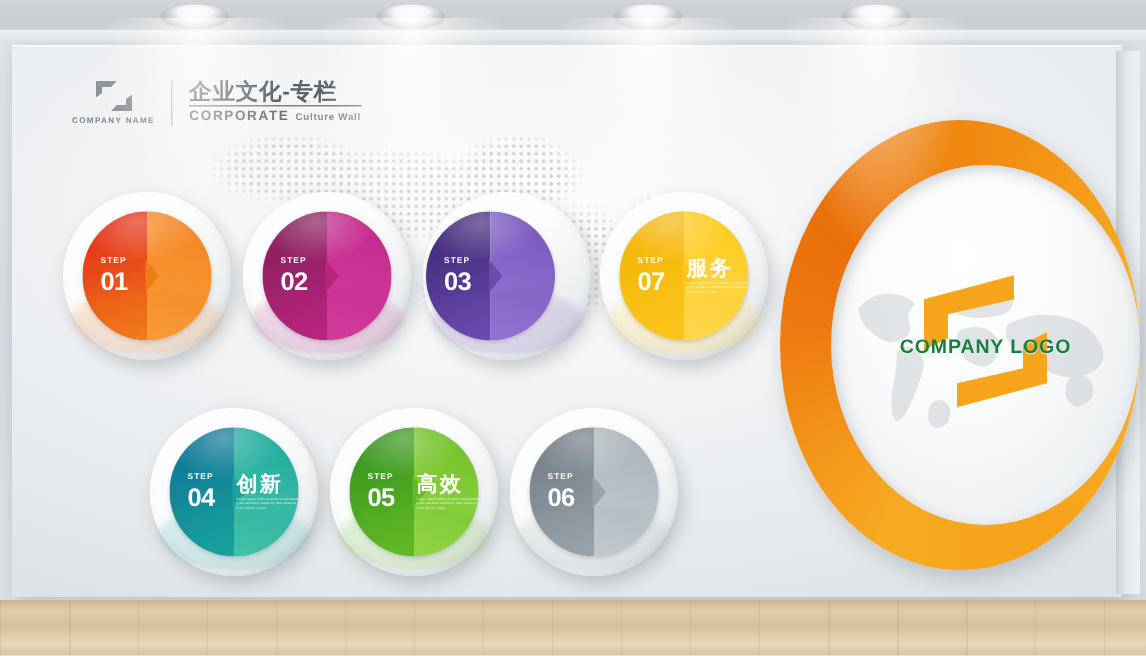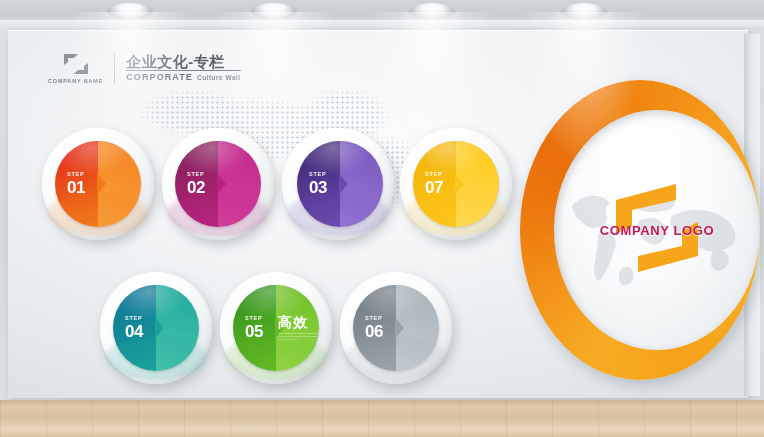--- a/index.html
+++ b/index.html
@@ -176,21 +176,21 @@
     opacity:.5;
   }
   .logo-center {
     position:absolute; left:34px; top:30px; width:206px; height:240px;
     display:flex; flex-direction:column; align-items:center; justify-content:center;
   }
   .logo-mark { position:absolute; left:50%; top:50%; transform:translate(-50%,-50%); }
   .logo-text {
     position:relative; z-index:3;
     font-size:13px; font-weight:bold; letter-spacing:.6px;
-    color:#be185d; white-space:nowrap;
+    color:#15803d; white-space:nowrap;
     text-shadow:0 1px 0 rgba(255,255,255,.8);
   }
 </style>
 </head>
 <body>
 
 <div id="scene">
 
   <div class="backwall"></div>
 
@@ -243,21 +243,21 @@
           <div class="inner-gloss"></div>
           <div class="step-box">
             <span class="step-word">STEP</span>
             <span class="step-num">02</span>
           </div>
         </div>
       </div>
       <div class="reflect" style="left: 168px; top: 236px; width: 100px; height: 100px; background: radial-gradient(circle at 50% 30%, rgb(192, 40, 138) 0%, rgb(185, 36, 127) 60%, rgba(255, 255, 255, 0) 72%);"></div>
       <div class="circle-wrap" style="left: 282px; top: 128px; width: 112px; height: 112px;">
         <div class="ring"></div>
-        <div class="inner" style="left: 15px; top: 13px; width: 86px; height: 86px;">
+        <div class="inner" style="left: 2px; top: 13px; width: 86px; height: 86px;">
           <div class="inner-left" style="background: linear-gradient(160deg, rgb(59, 36, 112) 0%, rgb(107, 75, 176) 100%);"></div>
           <div class="inner-right" style="background: linear-gradient(200deg, rgb(117, 84, 187) 0%, rgb(154, 122, 214) 100%);"></div>
           <div style="position: absolute; left: 50%; top: 50%; transform: translate(-1px, -50%); width: 0px; height: 0px; border-top: 11px solid transparent; border-bottom: 11px solid transparent; border-left: 9px solid rgb(107, 75, 176);"></div>
           <div class="inner-gloss"></div>
           <div class="step-box">
             <span class="step-word">STEP</span>
             <span class="step-num">03</span>
           </div>
         </div>
       </div>
@@ -266,33 +266,41 @@
         <div class="ring"></div>
         <div class="inner" style="left: 13px; top: 13px; width: 86px; height: 86px;">
           <div class="inner-left" style="background: linear-gradient(160deg, rgb(242, 177, 0) 0%, rgb(252, 198, 29) 100%);"></div>
           <div class="inner-right" style="background: linear-gradient(200deg, rgb(253, 201, 19) 0%, rgb(255, 219, 92) 100%);"></div>
           <div style="position: absolute; left: 50%; top: 50%; transform: translate(-1px, -50%); width: 0px; height: 0px; border-top: 11px solid transparent; border-bottom: 11px solid transparent; border-left: 9px solid rgb(252, 198, 29);"></div>
           <div class="inner-gloss"></div>
           <div class="step-box">
             <span class="step-word">STEP</span>
             <span class="step-num">07</span>
           </div>
+          <div class="label-box">
+            <span class="label-cn">服务</span>
+            <span class="label-sub">Lorem ipsum dolor sit amet consectetuer adipiscing elit sed diam nonummy nibh euismod tincidunt laoreet dolore magna</span>
+          </div>
         </div>
       </div>
       <div class="reflect" style="left: 406px; top: 236px; width: 100px; height: 100px; background: radial-gradient(circle at 50% 30%, rgb(253, 201, 19) 0%, rgb(252, 198, 29) 60%, rgba(255, 255, 255, 0) 72%);"></div>
       <div class="circle-wrap" style="left: 100px; top: 272px; width: 112px; height: 112px;">
         <div class="ring"></div>
         <div class="inner" style="left: 13px; top: 13px; width: 86px; height: 86px;">
           <div class="inner-left" style="background: linear-gradient(160deg, rgb(13, 111, 150) 0%, rgb(25, 163, 155) 100%);"></div>
           <div class="inner-right" style="background: linear-gradient(200deg, rgb(26, 168, 156) 0%, rgb(76, 198, 172) 100%);"></div>
           <div style="position: absolute; left: 50%; top: 50%; transform: translate(-1px, -50%); width: 0px; height: 0px; border-top: 11px solid transparent; border-bottom: 11px solid transparent; border-left: 9px solid rgb(25, 163, 155);"></div>
           <div class="inner-gloss"></div>
           <div class="step-box">
             <span class="step-word">STEP</span>
             <span class="step-num">04</span>
+          </div>
+          <div class="label-box">
+            <span class="label-cn">创新</span>
+            <span class="label-sub">Lorem ipsum dolor sit amet consectetuer adipiscing elit sed diam nonummy nibh euismod tincidunt laoreet dolore magna</span>
           </div>
         </div>
       </div>
       <div class="reflect" style="left: 106px; top: 380px; width: 100px; height: 100px; background: radial-gradient(circle at 50% 30%, rgb(26, 168, 156) 0%, rgb(25, 163, 155) 60%, rgba(255, 255, 255, 0) 72%);"></div>
       <div class="circle-wrap" style="left: 220px; top: 272px; width: 112px; height: 112px;">
         <div class="ring"></div>
         <div class="inner" style="left: 13px; top: 13px; width: 86px; height: 86px;">
           <div class="inner-left" style="background: linear-gradient(160deg, rgb(47, 143, 30) 0%, rgb(99, 186, 36) 100%);"></div>
           <div class="inner-right" style="background: linear-gradient(200deg, rgb(108, 190, 38) 0%, rgb(154, 217, 74) 100%);"></div>
           <div style="position: absolute; left: 50%; top: 50%; transform: translate(-1px, -50%); width: 0px; height: 0px; border-top: 11px solid transparent; border-bottom: 11px solid transparent; border-left: 9px solid rgb(99, 186, 36);"></div>

